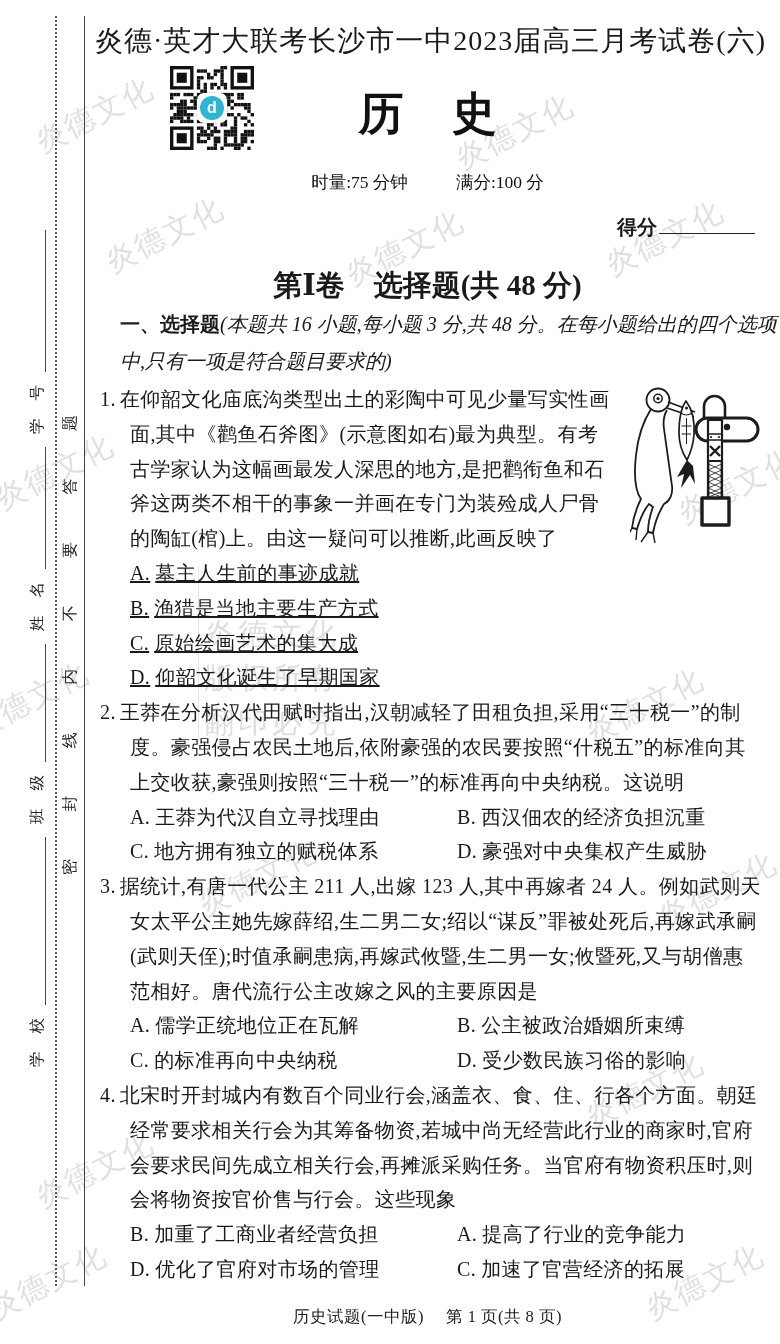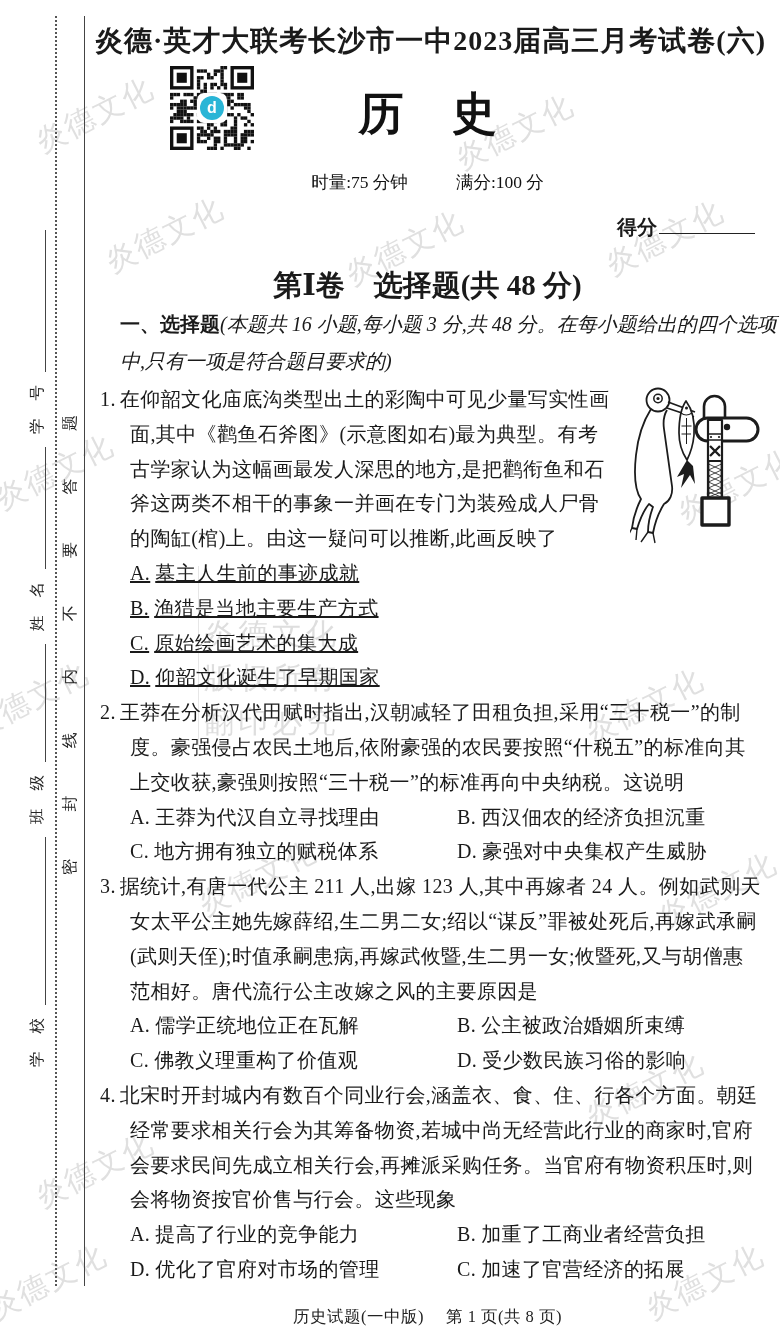--- a/index.html
+++ b/index.html
@@ -24,21 +24,21 @@
   .seal-line-dotted{position:absolute; left:55px; top:16px; height:1270px; width:0; border-left:2px dotted #555;}
   .seal-line-solid{position:absolute; left:84px; top:16px; height:1270px; width:0; border-left:1.5px solid #444;}
   .rot{position:absolute; transform:rotate(-90deg); transform-origin:center center;
        display:flex; align-items:center; font-size:15.5px; color:#222; white-space:nowrap;}
   .sb-fields{left:-393px; top:629px; width:860px; height:34px;}
   .sb-char{display:inline-block; margin:0 9px;}
   .sb-blank{display:inline-block; height:1.05em; border-bottom:1px solid #444; margin:0 4px;}
   .sb-seal{left:-160px; top:632px; width:460px; height:26px; justify-content:space-between; font-size:16px;}
   
   .exam-title{position:absolute; left:95px; right:20px; top:22px; text-align:center;
-    font-size:28px; font-weight:bold; letter-spacing:1px; white-space:nowrap;}
+    font-size:28px; font-weight:normal; letter-spacing:1px; white-space:nowrap;}
   .qr-wrap{position:absolute; left:170px; top:66px; width:84px; height:84px;}
   .qr-logo{position:absolute; left:27px; top:27px; width:30px; height:30px; background:#fff;
     border-radius:7px; display:flex; align-items:center; justify-content:center;}
   .qr-dot{width:24px; height:24px; border-radius:50%; display:flex; align-items:center; justify-content:center;
     color:#fff; font-family:"Liberation Sans",sans-serif; font-weight:bold; font-size:16px; line-height:1;}
   .subject-row{position:absolute; left:95px; right:20px; top:84px; display:flex;
     justify-content:center; gap:48px; font-family:"Liberation Sans","DejaVu Sans",sans-serif;
     font-size:45px; font-weight:bold; color:#111;}
   .meta-row{position:absolute; left:95px; right:20px; top:170px; display:flex; justify-content:center; gap:48px;
     font-size:17.5px; color:#111;}
@@ -424,29 +424,29 @@
           <div class="opt"><span class="opt-label">B.</span><span>西汉佃农的经济负担沉重</span></div>
           <div class="opt"><span class="opt-label">C.</span><span>地方拥有独立的赋税体系</span></div>
           <div class="opt"><span class="opt-label">D.</span><span>豪强对中央集权产生威胁</span></div>
         </div>
       </div>
       <div class="question">
         <div class="q-stem"><span class="q-num">3.</span><span>据统计,有唐一代公主 211 人,出嫁 123 人,其中再嫁者 24 人。例如武则天女太平公主她先嫁薛绍,生二男二女;绍以“谋反”罪被处死后,再嫁武承嗣(武则天侄);时值承嗣患病,再嫁武攸暨,生二男一女;攸暨死,又与胡僧惠范相好。唐代流行公主改嫁之风的主要原因是</span></div>
         <div class="opt-grid">
           <div class="opt"><span class="opt-label">A.</span><span>儒学正统地位正在瓦解</span></div>
           <div class="opt"><span class="opt-label">B.</span><span>公主被政治婚姻所束缚</span></div>
-          <div class="opt"><span class="opt-label">C.</span><span>佛教义理重构了价值观</span></div>
+          <div class="opt"><span class="opt-label">C.</span><span>的标准再向中央纳税</span></div>
           <div class="opt"><span class="opt-label">D.</span><span>受少数民族习俗的影响</span></div>
         </div>
       </div>
       <div class="question">
         <div class="q-stem"><span class="q-num">4.</span><span>北宋时开封城内有数百个同业行会,涵盖衣、食、住、行各个方面。朝廷经常要求相关行会为其筹备物资,若城中尚无经营此行业的商家时,官府会要求民间先成立相关行会,再摊派采购任务。当官府有物资积压时,则会将物资按官价售与行会。这些现象</span></div>
         <div class="opt-grid">
+          <div class="opt"><span class="opt-label">B.</span><span>加重了工商业者经营负担</span></div>
           <div class="opt"><span class="opt-label">A.</span><span>提高了行业的竞争能力</span></div>
-          <div class="opt"><span class="opt-label">B.</span><span>加重了工商业者经营负担</span></div>
           <div class="opt"><span class="opt-label">D.</span><span>优化了官府对市场的管理</span></div>
           <div class="opt"><span class="opt-label">C.</span><span>加速了官营经济的拓展</span></div>
         </div>
       </div>
     </div>
 
   <div class="footer">
     <span>历史试题(一中版)</span><span class="gap"></span><span>第 1 页(共 8 页)</span>
   </div>
 </div>

